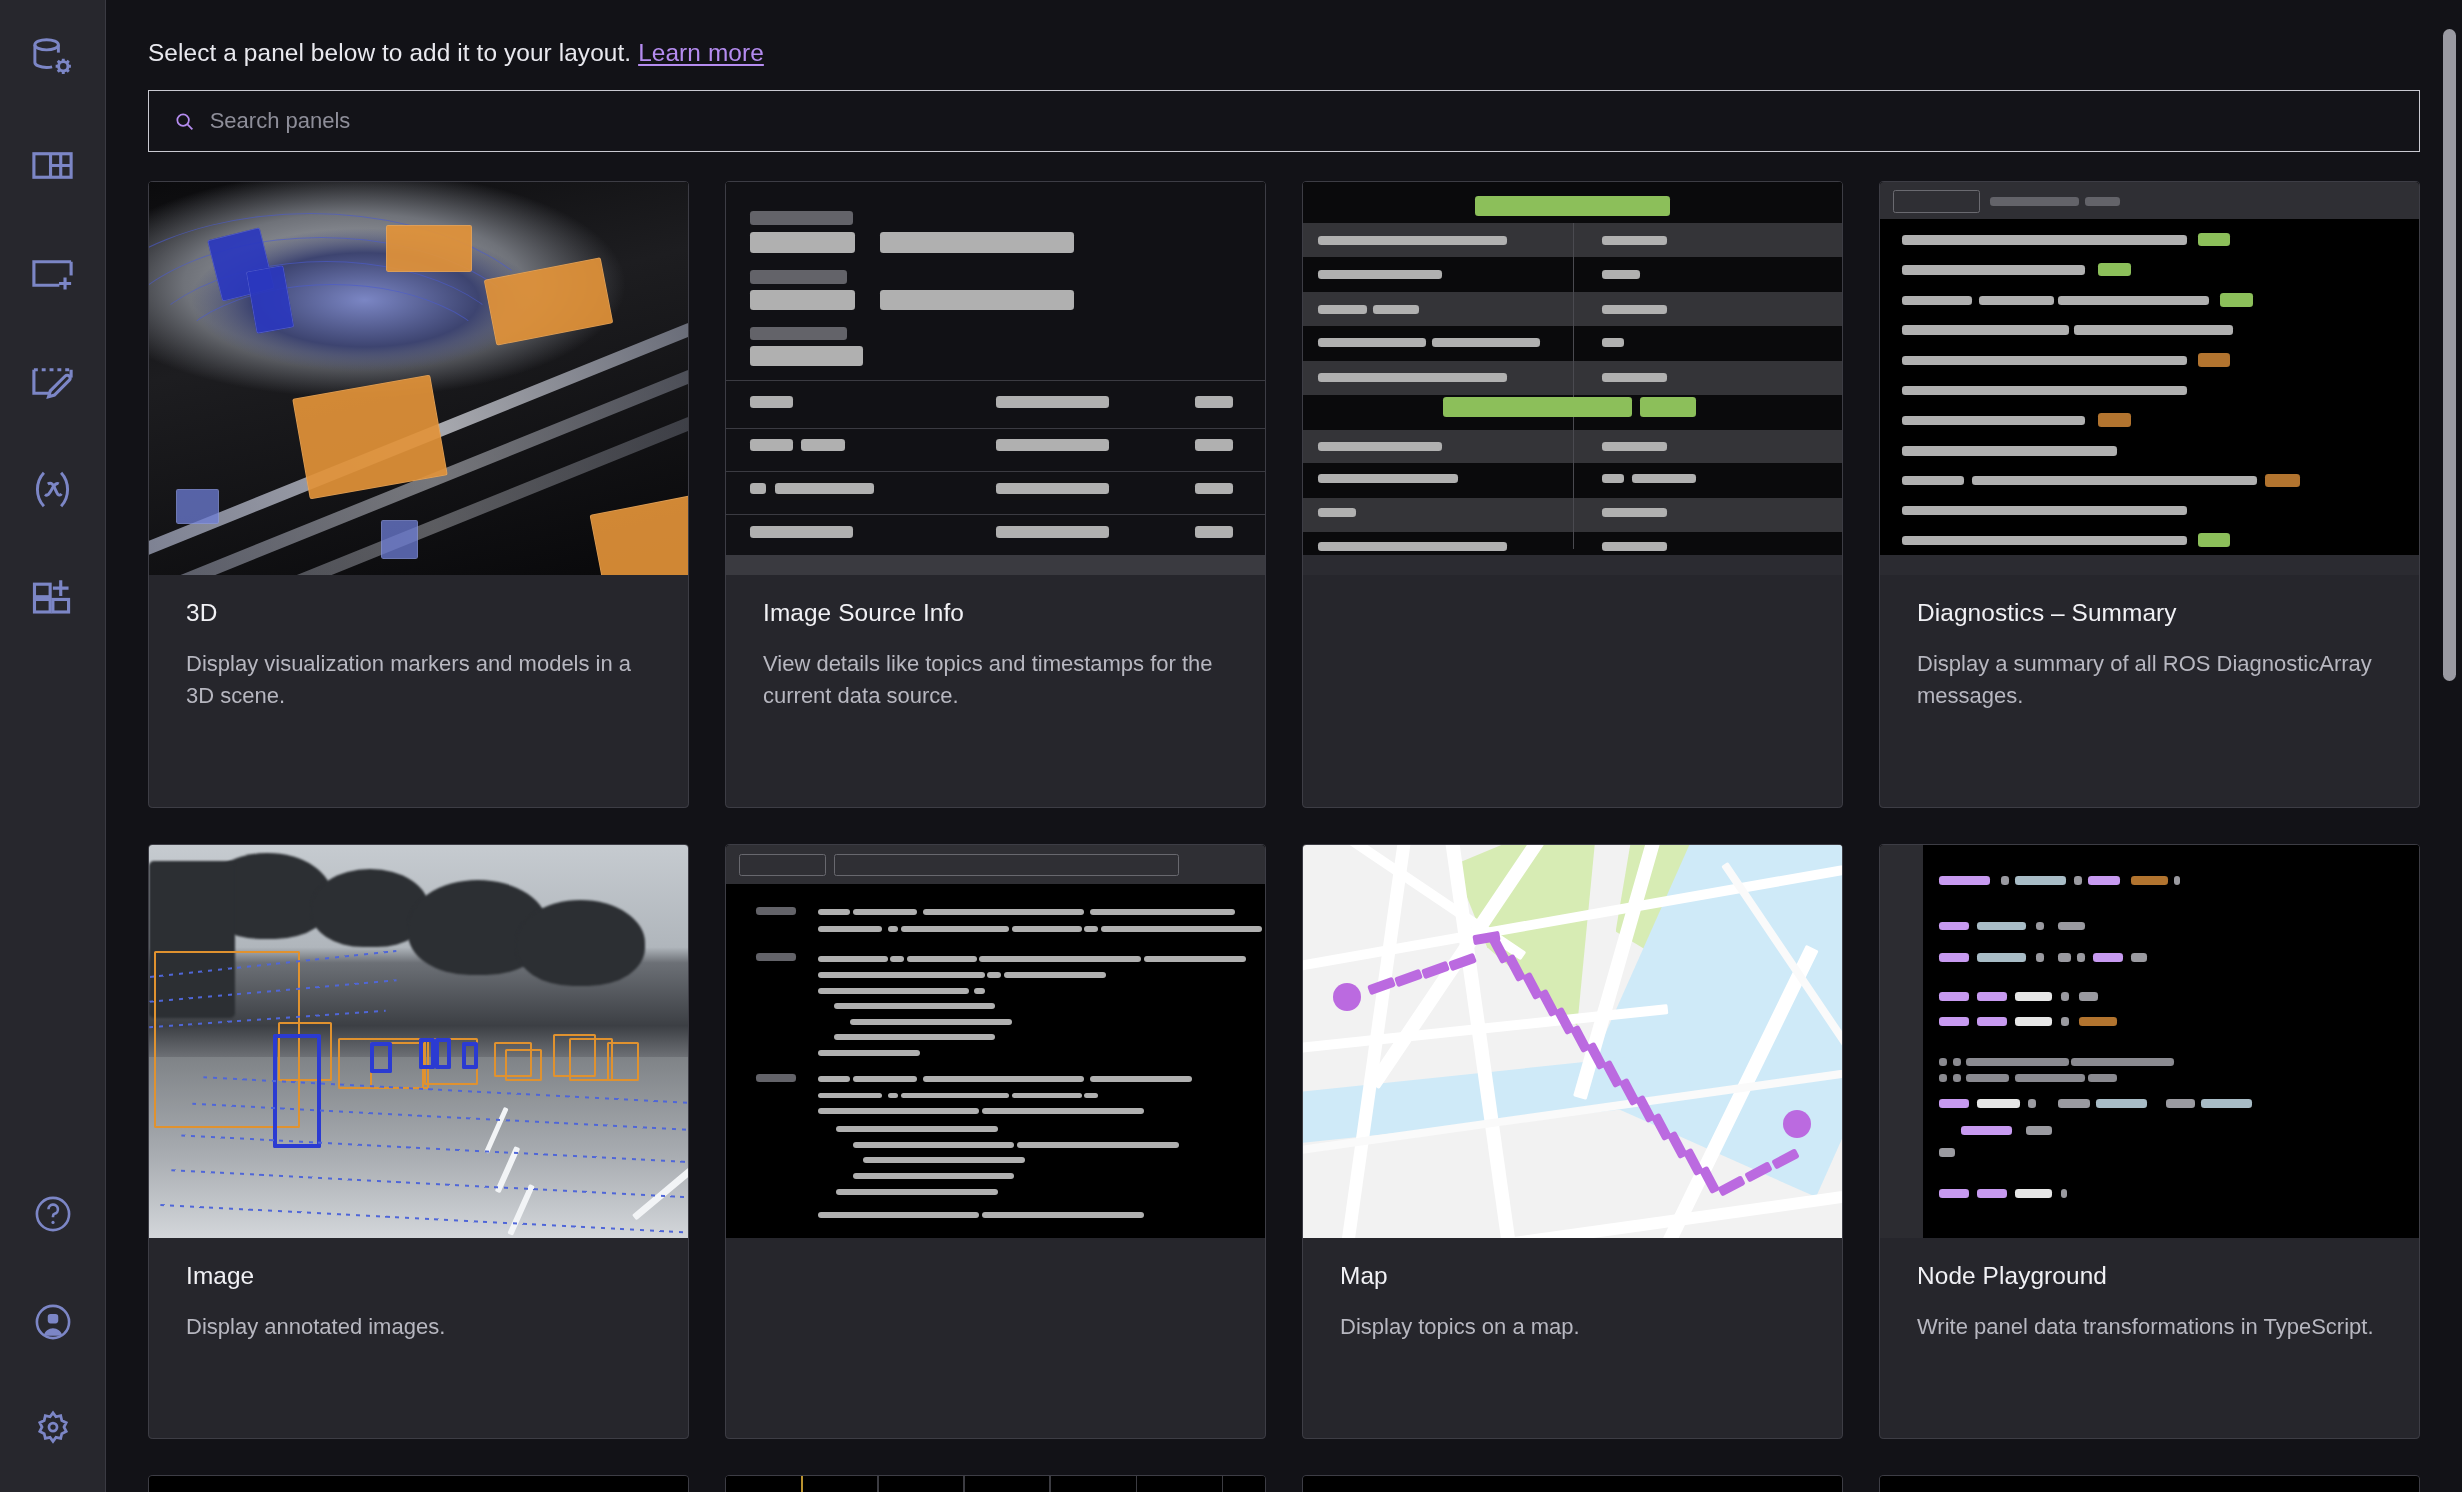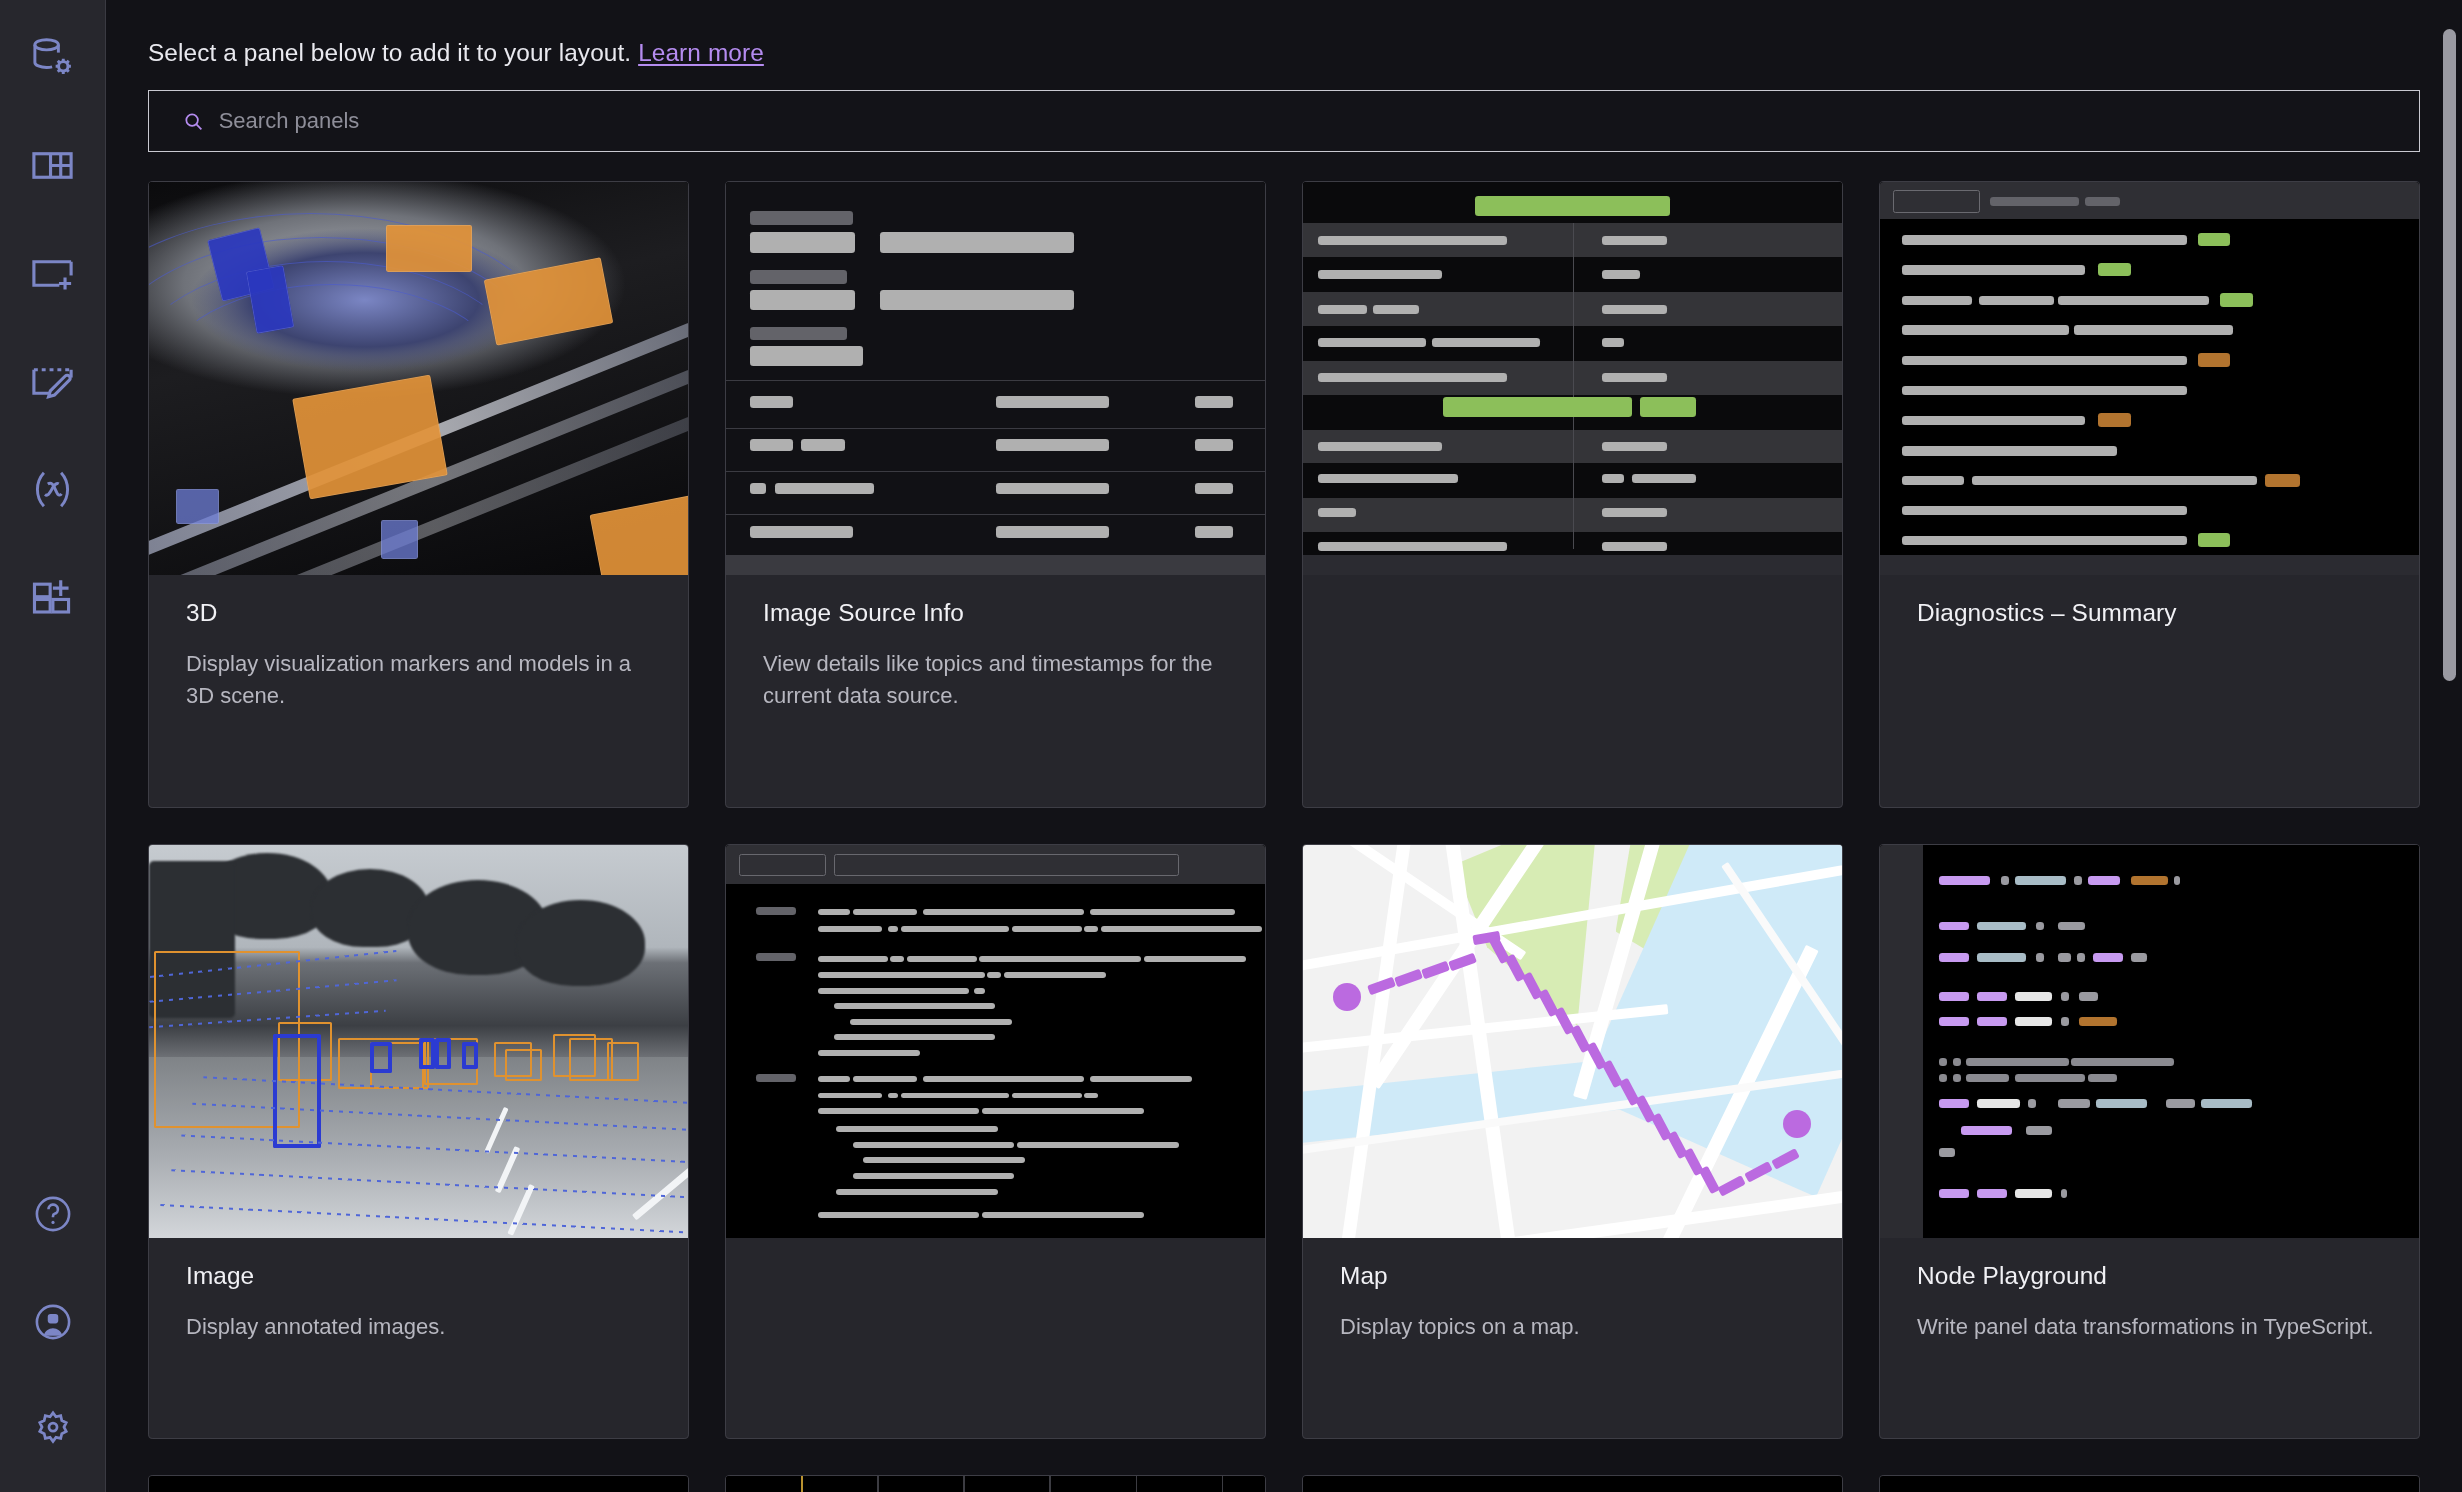--- a/index.html
+++ b/index.html
@@ -50,21 +50,21 @@
   .headline a {
     color: #b58cf0; text-decoration: underline;
     text-underline-offset: 3.3px;
   }
   .search-wrap { padding: 23px 42px 0 42px; }
   .search-box {
     height: 62px;
     border: 1.6px solid #c9c9d1;
     background: #131318;
     display: flex; align-items: center;
-    padding: 0 34px;
+    padding: 0 25px;
     gap: 14.7px;
   }
   .search-box .mag { flex: 0 0 auto; display:flex; }
   .search-input {
     flex: 1 1 auto;
     background: transparent; border: none; outline: none;
     color: #d8d8e0;
     font-size: 22px;
     font-family: "Liberation Sans", sans-serif;
   }
@@ -430,20 +430,21 @@
           <div class="sk" style="left:4%;top:74.8%;width:11.5%;height:2.4%;"></div>
           <div class="sk" style="left:17%;top:74.8%;width:53%;height:2.4%;"></div>
           <div class="sk o" style="left:71.5%;top:74.2%;width:6.5%;height:3.4%;"></div>
           <div class="sk" style="left:4%;top:82.4%;width:53%;height:2.4%;"></div>
           <div class="sk" style="left:4%;top:90%;width:53%;height:2.4%;"></div>
           <div class="sk g" style="left:59%;top:89.4%;width:6%;height:3.4%;"></div>
           <div class="tbar" style="left:0;bottom:0;width:100%;height:5%;background:#2b2b31;"></div>
         </div>
         <div class="card-body">
           <div class="card-title">Diagnostics – Summary</div>
+          <div class="card-desc">Display a summary of all ROS DiagnosticArray messages.</div>
         </div>
       </div>
 
       <div class="card row2">
         <div class="thumb">
           <div class="timg">
             <div class="tree" style="left:10%;top:2%;width:24%;height:22%;"></div>
             <div class="tree" style="left:30%;top:6%;width:22%;height:20%;"></div>
             <div class="tree" style="left:48%;top:9%;width:26%;height:24%;"></div>
             <div class="tree" style="left:68%;top:14%;width:24%;height:22%;"></div>

